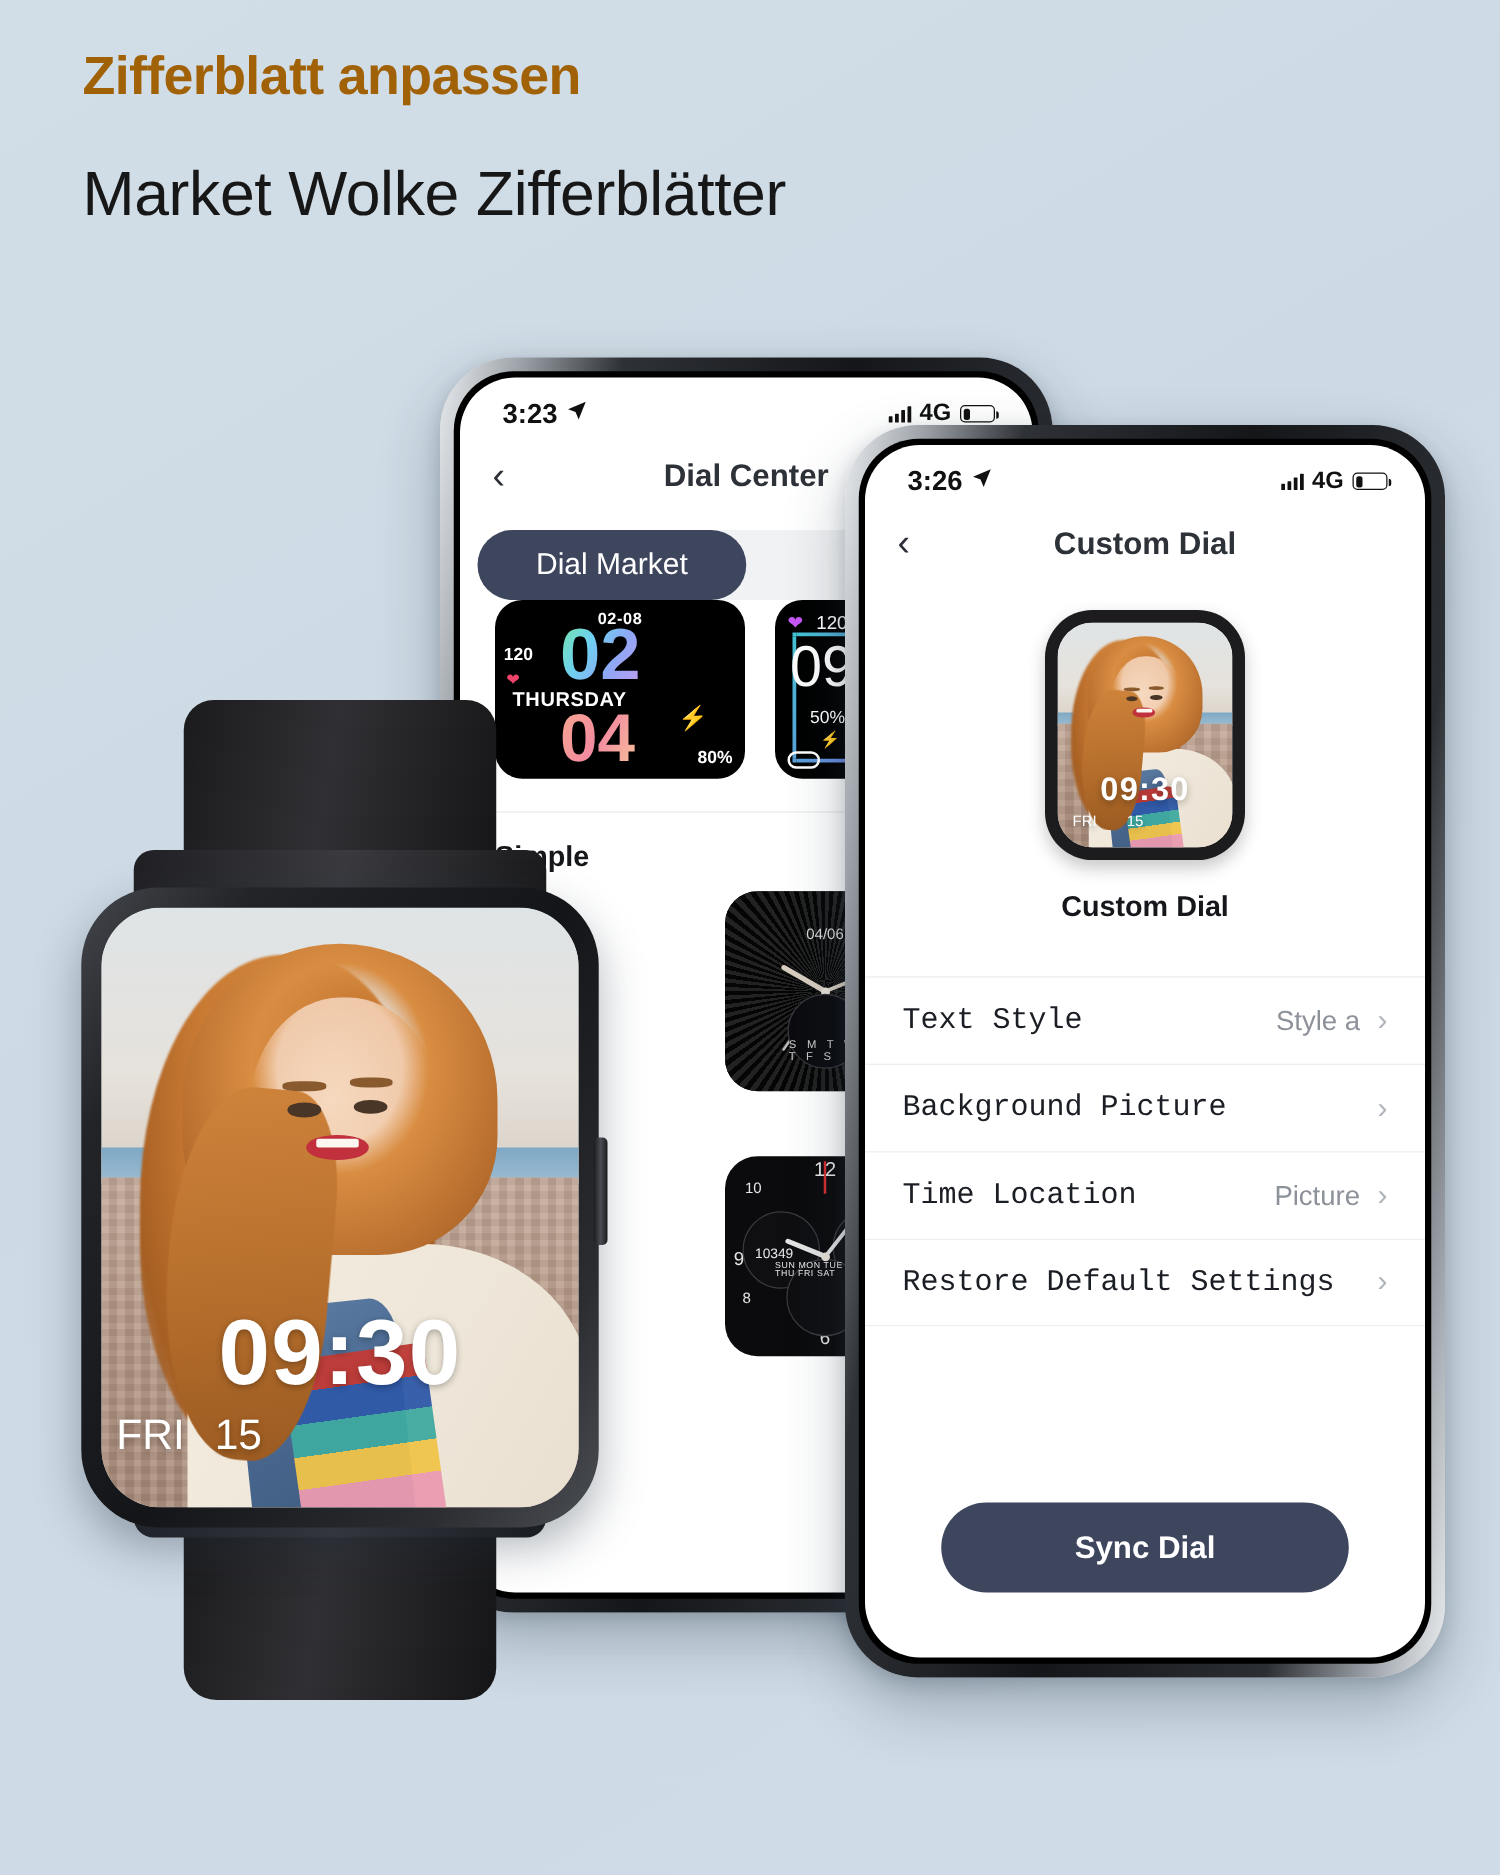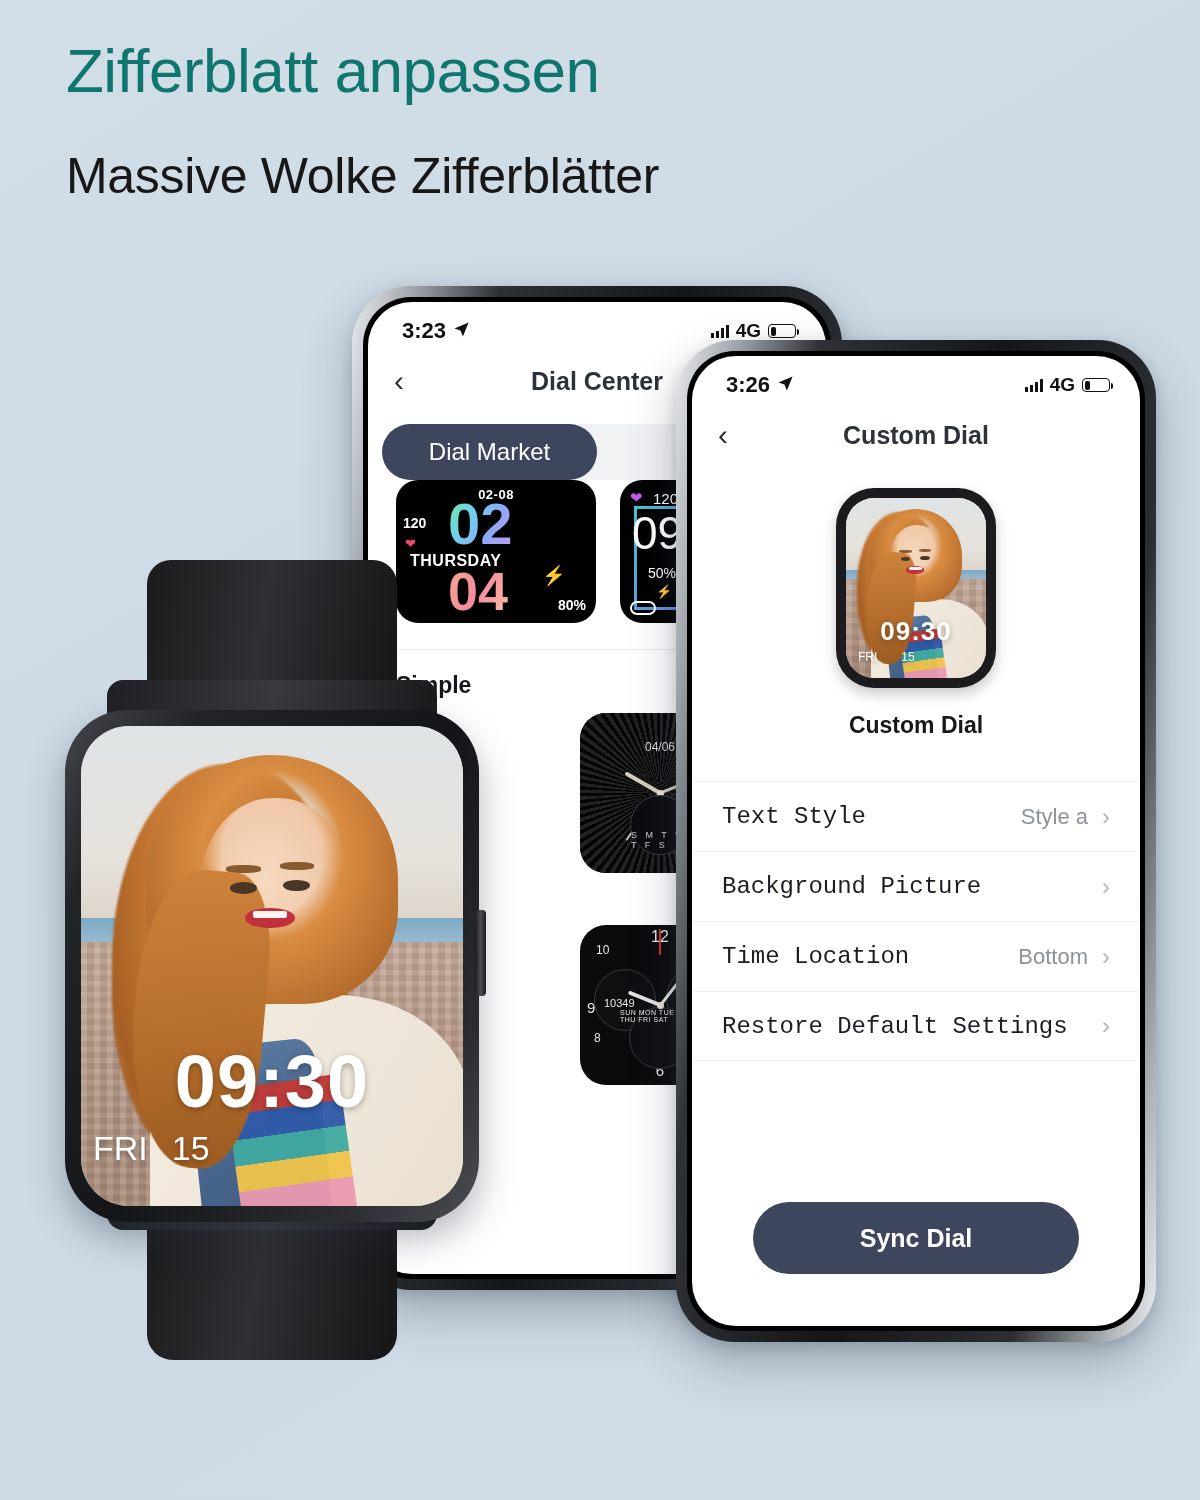--- a/index.html
+++ b/index.html
@@ -6,21 +6,21 @@
   html, body { width: 1200px; height: 1500px; overflow: hidden; }
   body {
     font-family: "Liberation Sans", sans-serif;
     background: linear-gradient(150deg, #d2dee7 0%, #cdd9e4 40%, #cfdbe6 100%);
     position: relative;
   }
 
   
   .headline-block { position: absolute; left: 66px; top: 38px; }
   .headline {
-    font-size: 62px; font-weight: 400; color: #0f766e;
+    font-size: 43px; font-weight: 700; color: #a16207;
     letter-spacing: -0.5px; line-height: 1.08; white-space: nowrap;
   }
   .subheadline {
     font-size: 50px; font-weight: 400; color: #171717;
     letter-spacing: -0.3px; margin-top: 42px; white-space: nowrap;
   }
 
   
   .phone {
     position: absolute; border-radius: 58px;
@@ -272,21 +272,21 @@
   .watch-btn {
     position: absolute; right: -7px; top: 200px; width: 11px; height: 86px;
     background: linear-gradient(90deg,#1b1c1f,#4a4d53,#1b1c1f); border-radius: 4px;
   }
 </style>
 </head>
 <body>
 
 <div class="headline-block">
   <div class="headline">Zifferblatt anpassen</div>
-  <div class="subheadline">Massive Wolke Zifferblätter</div>
+  <div class="subheadline">Market Wolke Zifferblätter</div>
 </div>
 
 <div class="phone" id="phone-back">
   <div class="phone-inner">
     <div class="screen">
 
       <div class="statusbar">
         <div class="sb-left">
           <span style="font-size:22px">3:23</span>
           <span class="loc-arrow">
@@ -461,21 +461,21 @@
           <span class="sval">Style a</span>
           <span class="chev">›</span>
         </div>
         <div class="srow">
           <span class="slabel">Background Picture</span>
           <span class="sval"></span>
           <span class="chev">›</span>
         </div>
         <div class="srow">
           <span class="slabel">Time Location</span>
-          <span class="sval">Bottom</span>
+          <span class="sval">Picture</span>
           <span class="chev">›</span>
         </div>
         <div class="srow" style="border-bottom:1px solid #edeef0">
           <span class="slabel">Restore Default Settings</span>
           <span class="sval"></span>
           <span class="chev">›</span>
         </div>
       </div>
 
       <div class="syncwrap">

